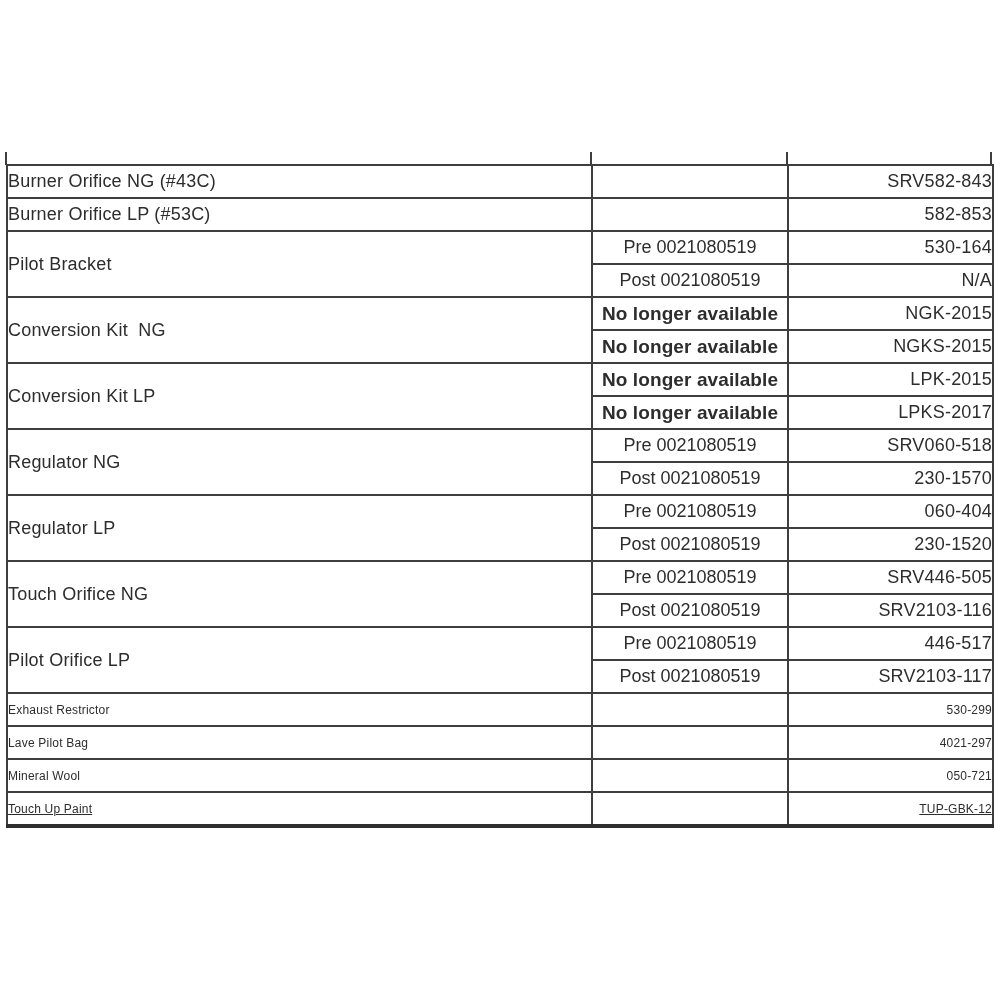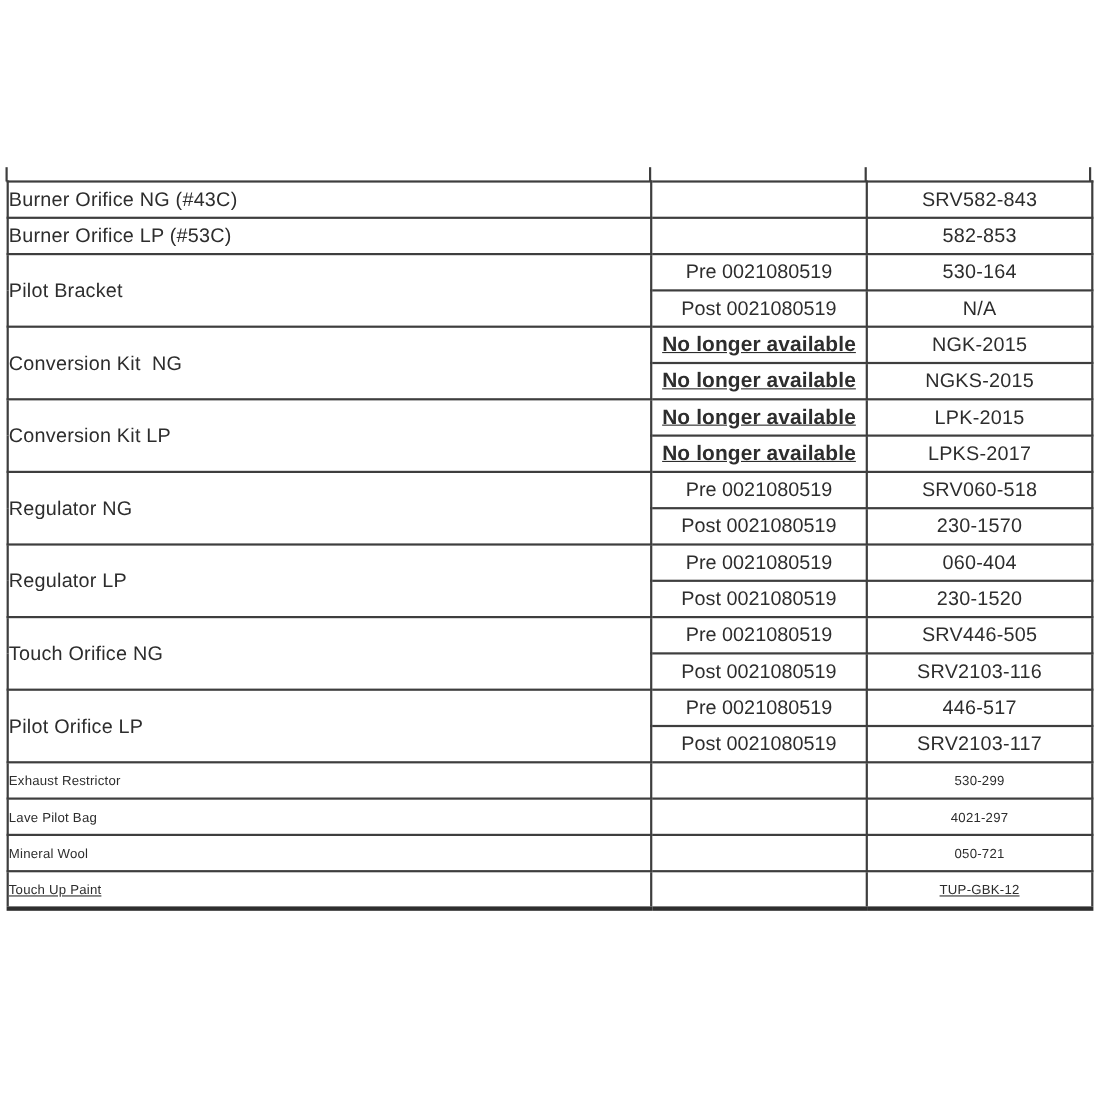--- a/index.html
+++ b/index.html
@@ -45,24 +45,23 @@
   }
   .col-note {
     text-align: center;
     font-size: 18px;
     margin-left: 36px;
   }
   .col-note.bold {
     font-weight: bold;
     font-size: 19px;
     letter-spacing: 0.1px;
-    text-decoration: underline;
   }
   .col-num {
-    text-align: center;
+    text-align: right;
     padding-left: 18px;
     font-size: 18px;
     letter-spacing: 0.2px;
   }
   .large {
     font-size: 12px;
   }
   
   .tick {
     position: absolute;

